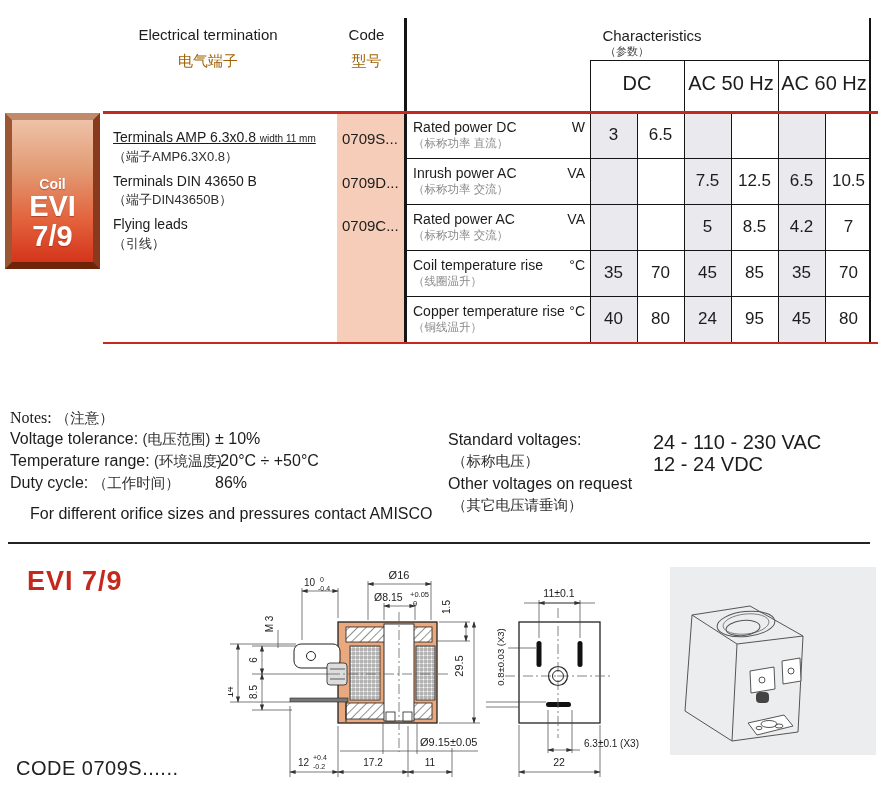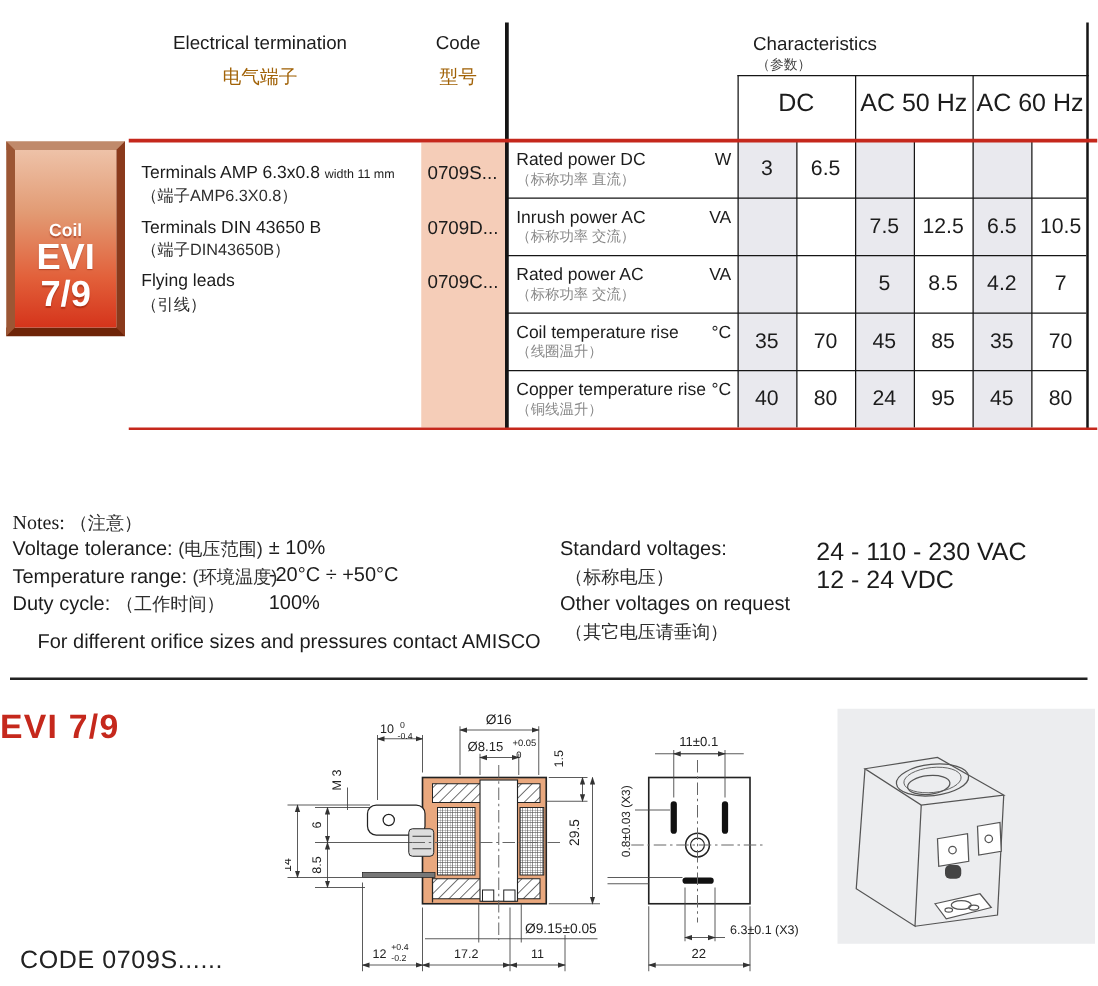--- a/index.html
+++ b/index.html
@@ -45,21 +45,21 @@
   .c0{left:590px}.c1{left:637px}.c2{left:684px}.c3{left:731px}.c4{left:778px}.c5{left:825px}
   
   .note-line{position:absolute;left:10px;font-size:16px;white-space:nowrap;}
   .note-zh{color:#2e2e2e;font-size:14.5px;}
   .note-val{position:absolute;left:205px;top:0;}
   .rn-label{position:absolute;left:448px;font-size:16px;white-space:nowrap;}
   .rn-zh{position:absolute;left:452px;font-size:14.5px;color:#2e2e2e;white-space:nowrap;}
   .rn-val{position:absolute;left:653px;font-size:20px;white-space:nowrap;}
   
   .divider{position:absolute;left:8px;top:542px;width:862px;height:1.6px;background:#222;}
-  .evi-title{position:absolute;left:0;top:566px;font-size:27px;font-weight:bold;
+  .evi-title{position:absolute;left:27px;top:566px;font-size:27px;font-weight:bold;
              color:#c5281c;letter-spacing:1px;}
   .code-caption{position:absolute;left:16px;top:757px;font-size:20px;color:#222;letter-spacing:.5px;}
   .panel3d{position:absolute;left:670px;top:567px;width:206px;height:188px;background:#ecedef;}
   svg text{fill:#222;}
 </style>
 </head>
 <body>
 
 <div class="abs hdr-en" style="left:113px;top:26px;width:190px;">Electrical termination</div>
 <div class="abs hdr-zh" style="left:113px;top:52px;width:190px;">电气端子</div>
@@ -93,21 +93,21 @@
 <div class="redline" style="top:341.5px;"></div>
 
 <div class="badge">
   <div class="badge-inner">
     <div class="badge-coil">Coil</div>
     <div class="badge-evi">EVI</div>
     <div class="badge-79">7/9</div>
   </div>
 </div>
 
-<div class="abs term-en" style="top:129px;">
+<div class="abs term-en" style="top:129px;text-decoration:underline;">
   <span>Terminals AMP 6.3x0.8</span>
   <span class="term-note">width 11 mm</span>
 </div>
 <div class="abs term-zh" style="top:148px;">（端子AMP6.3X0.8）</div>
 <div class="abs code-val" style="top:130px;">0709S...</div>
 
 <div class="abs term-en" style="top:173px;">
   <span>Terminals DIN 43650 B</span>
   <span class="term-note"></span>
 </div>
@@ -182,21 +182,21 @@
   <span class="note-val">± 10%</span>
 </div>
 <div class="note-line" style="top:452px;">
   <span>Temperature range:</span>
   <span class="note-zh">(环境温度)</span>
   <span class="note-val">-20°C ÷ +50°C</span>
 </div>
 <div class="note-line" style="top:474px;">
   <span>Duty cycle:</span>
   <span class="note-zh">（工作时间）</span>
-  <span class="note-val">100%</span>
+  <span class="note-val">86%</span>
 </div>
 <div class="note-line" style="top:505px;margin-left:20px;">For different orifice sizes and pressures contact AMISCO</div>
 
 <div class="rn-label" style="top:431px;">Standard voltages:</div>
 <div class="rn-zh" style="top:452px;">（标称电压）</div>
 <div class="rn-val" style="top:431px;">24 - 110 - 230 VAC</div>
 <div class="rn-val" style="top:453px;">12 - 24 VDC</div>
 <div class="rn-label" style="top:475px;">Other voltages on request</div>
 <div class="rn-zh" style="top:496px;">（其它电压请垂询）</div>
 

